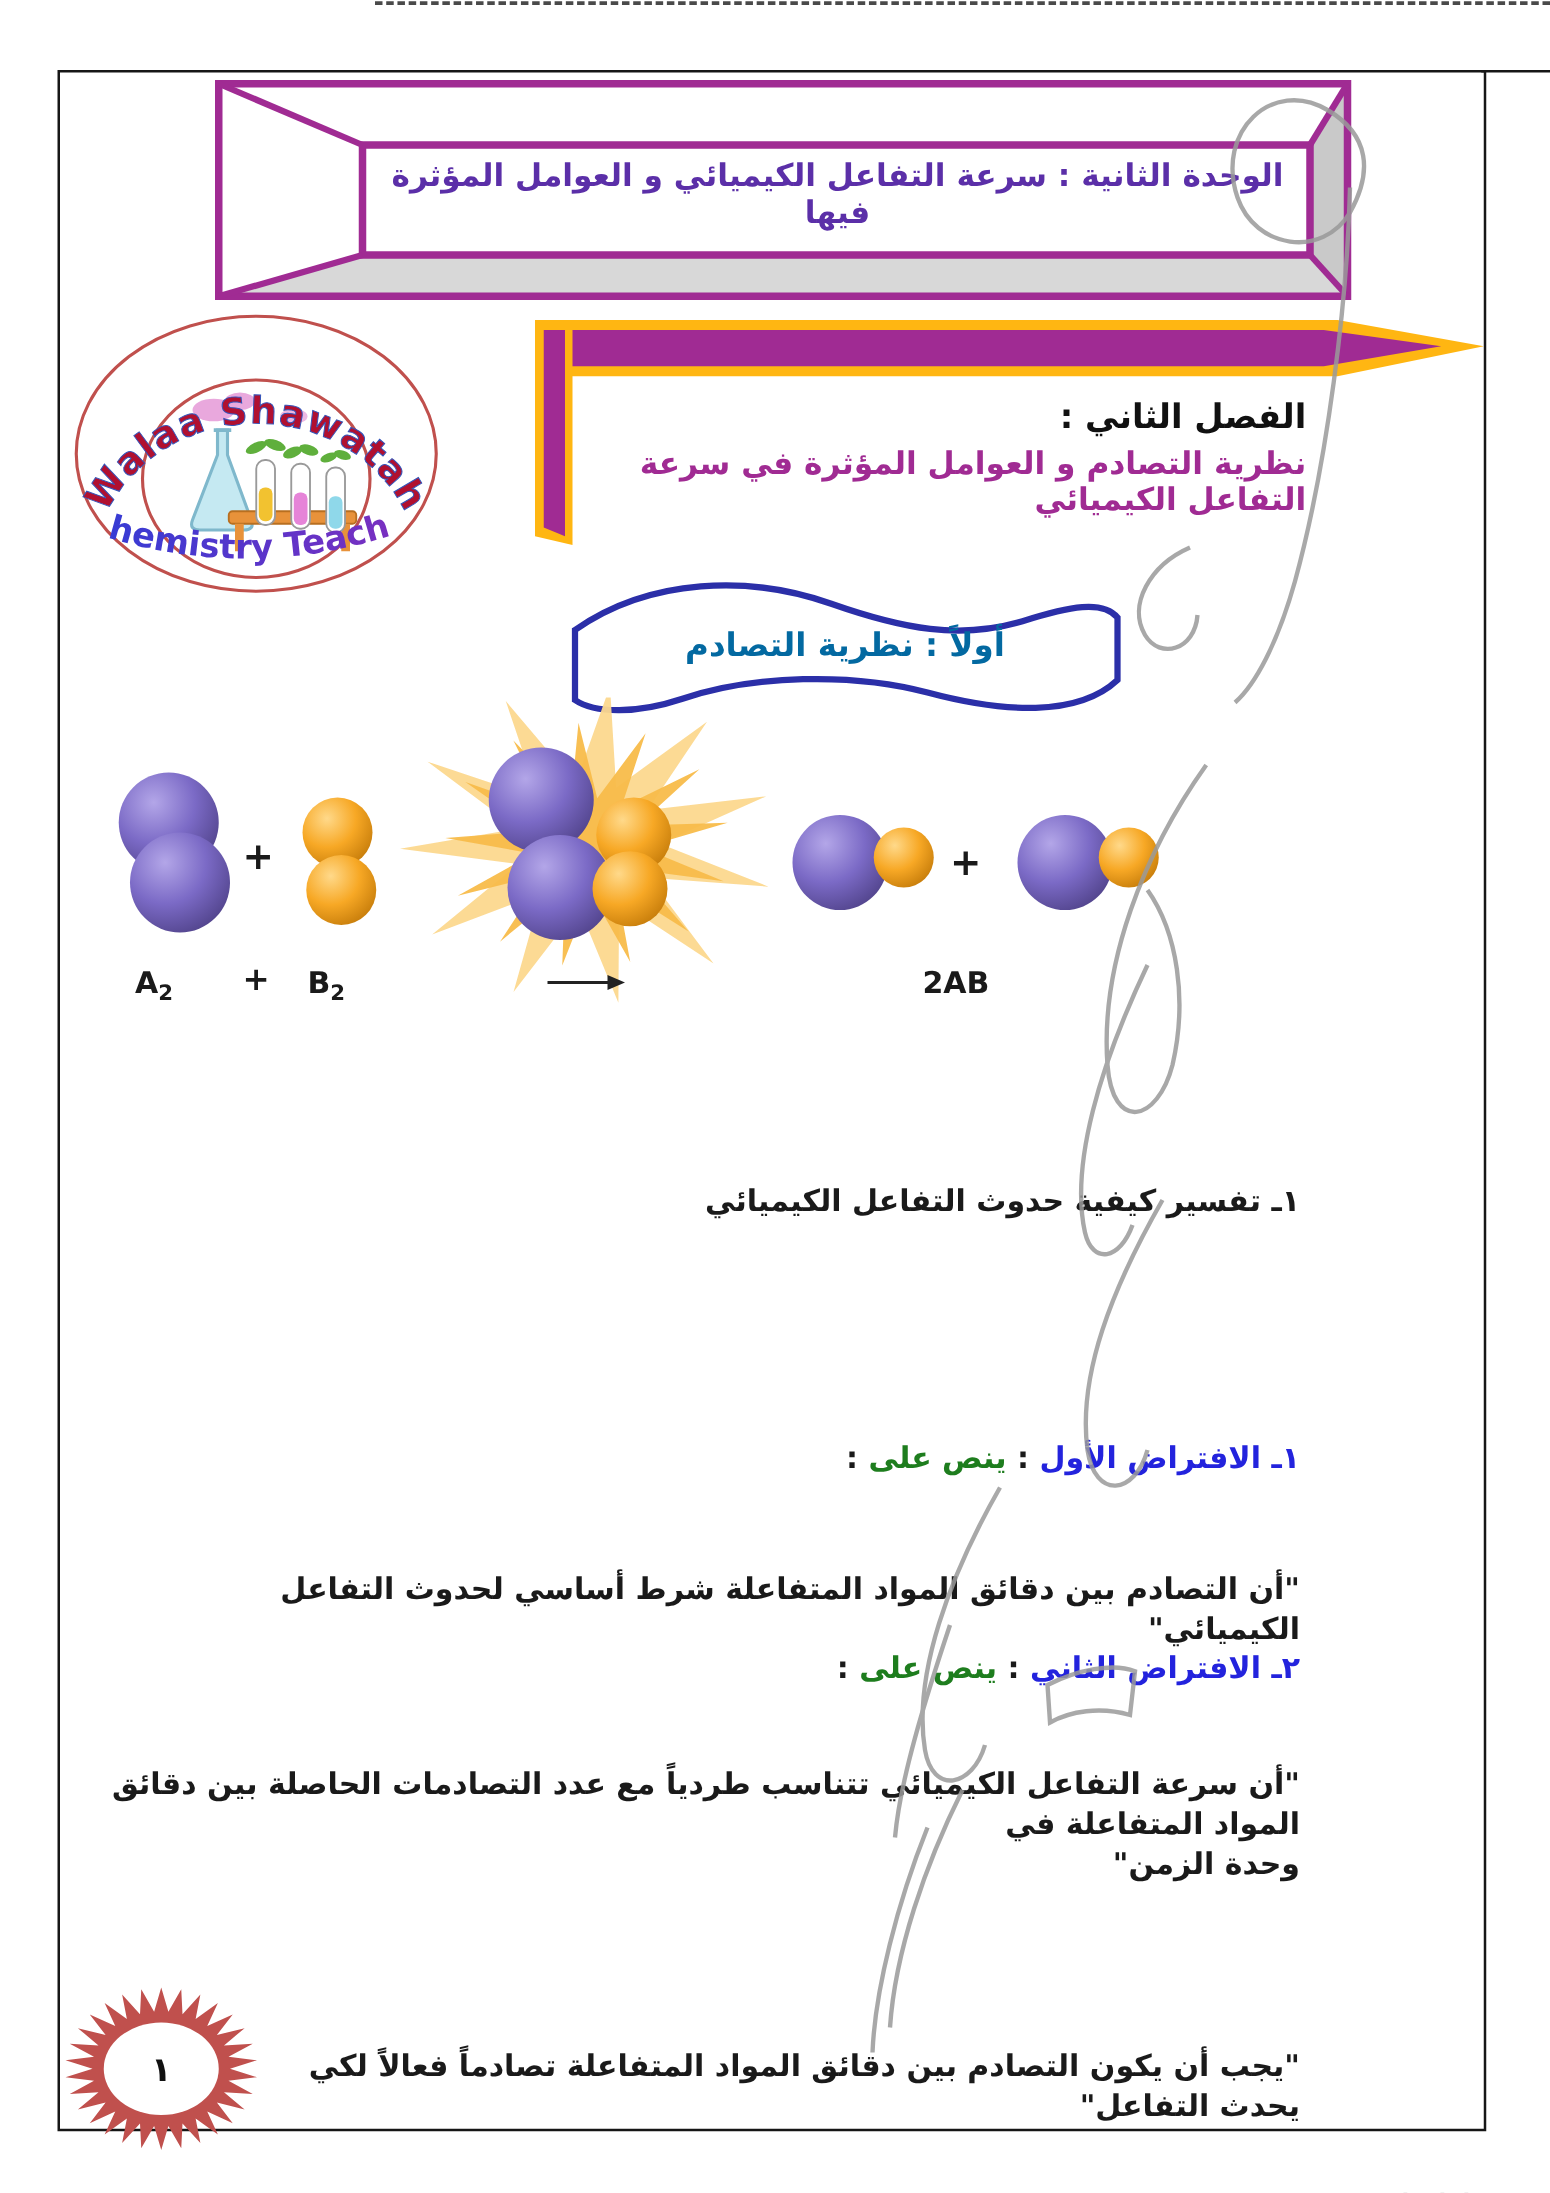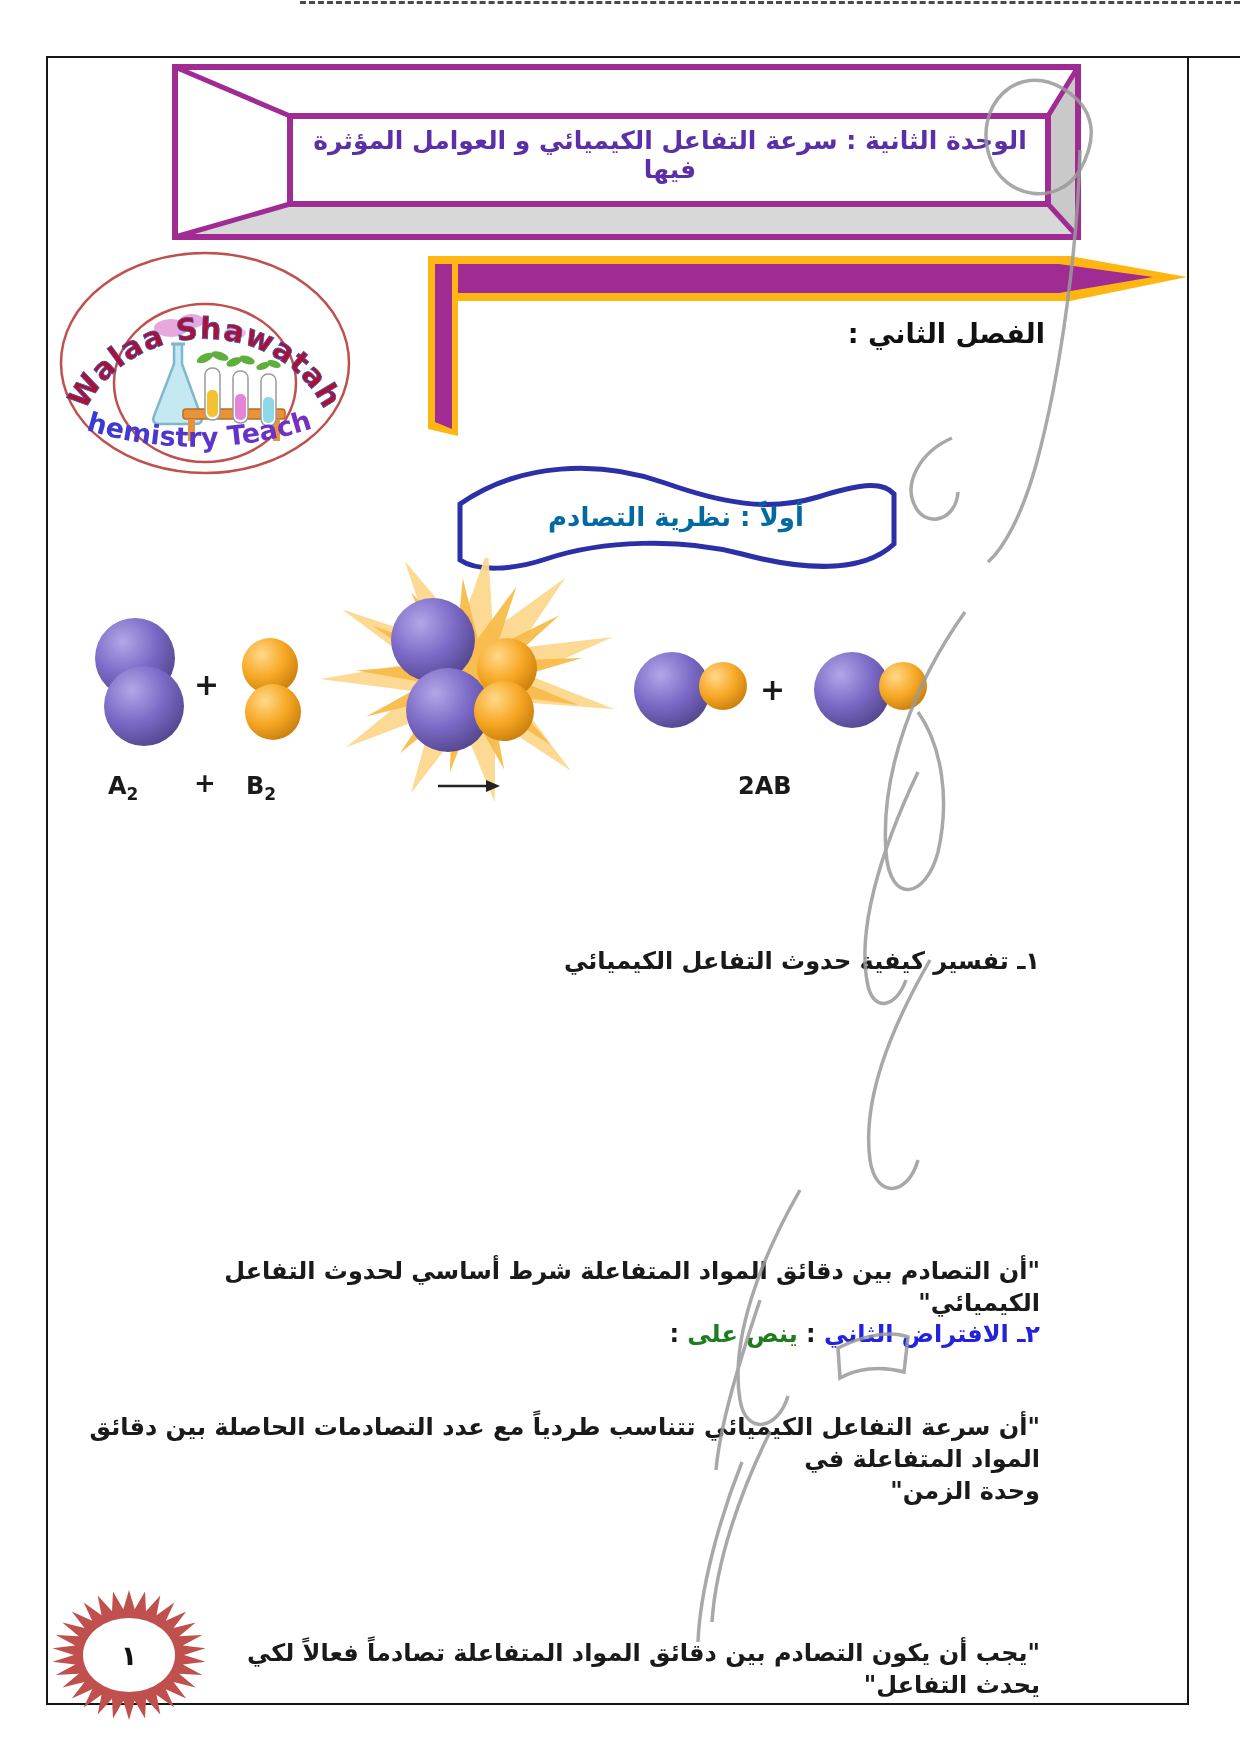--- a/index.html
+++ b/index.html
@@ -94,20 +94,21 @@
     </text>
   </svg>
 
   <svg class="abs" style="left:425px;top:252px;" width="765" height="195" viewBox="0 0 765 195">
     <polygon points="3,4 645,4 762,25 645,49 3,49" fill="#ffb612"></polygon>
     <polygon points="10,12 634,12 728,25 634,41 10,41" fill="#a02b93"></polygon>
     <polygon points="3,4 33,4 33,184 3,177" fill="#ffb612"></polygon>
     <polygon points="10,12 27,12 27,177 10,170" fill="#a02b93"></polygon>
   </svg>
   <div class="abs ar" style="left:445px;top:298px;width:600px;font-size:27px;color:#111;margin-top:20px;">الفصل الثاني :</div>
+  <div class="abs ar magenta" style="left:430px;top:356px;width:615px;font-size:25px;">نظرية التصادم و العوامل المؤثرة في سرعة التفاعل الكيميائي</div>
 
   <svg class="abs" style="left:450px;top:452px;" width="452" height="142" viewBox="0 0 452 142">
     <path d="M10,52 C70,10 150,8 215,31 C272,51 318,60 368,45 C406,33 432,28 444,42
              L444,92 C412,122 352,118 292,102 C232,86 152,88 96,107 C60,119 26,119 10,108 Z" fill="#ffffff" stroke="#2b2fa8" stroke-width="5"></path>
   </svg>
   <div class="abs ar navy center" style="left:450px;top:502px;width:452px;font-size:26px;text-align:center;">أولاً : نظرية التصادم</div>
 
   <svg class="abs" style="left:60px;top:558px;" width="890" height="252" viewBox="0 0 890 252">
     <defs>
       <radialGradient id="gP" cx="35%" cy="30%" r="75%">
@@ -160,20 +161,23 @@
       <line x1="378" y1="228" x2="432" y2="228" stroke="#222" stroke-width="2.5"></line>
       <polygon points="440,228 426,222 426,234" fill="#222"></polygon>
     </g>
     <text x="678" y="236" font-size="24" font-weight="bold" fill="#1a1a1a">2AB</text>
   </svg>
 
 
   <div class="abs ar body-txt" style="left:400px;top:908px;width:640px;">١ـ تفسير كيفية حدوث التفاعل الكيميائي</div>
 
 
+  <div class="abs ar head-blue" style="left:400px;top:1152px;width:640px;">
+    <span class="blue">١ـ الافتراض الأول</span><span> : </span><span class="green">ينص على</span><span> : </span>
+  </div>
   <div class="abs ar body-txt" style="left:100px;top:1218px;width:940px;">"أن التصادم بين دقائق المواد المتفاعلة شرط أساسي لحدوث التفاعل الكيميائي"</div>
 
   <div class="abs ar head-blue" style="left:400px;top:1320px;width:640px;">
     <span class="blue">٢ـ الافتراض الثاني</span><span> : </span><span class="green">ينص على</span><span> : </span>
   </div>
   <div class="abs ar body-txt" style="left:75px;top:1374px;width:965px;">"أن سرعة التفاعل الكيميائي تتناسب طردياً مع عدد التصادمات الحاصلة بين دقائق المواد المتفاعلة في</div>
   <div class="abs ar body-txt" style="left:75px;top:1438px;width:965px;">وحدة الزمن"</div>
 
   <div class="abs ar body-txt" style="left:240px;top:1600px;width:800px;">"يجب أن يكون التصادم بين دقائق المواد المتفاعلة تصادماً فعالاً لكي يحدث التفاعل"</div>
 

